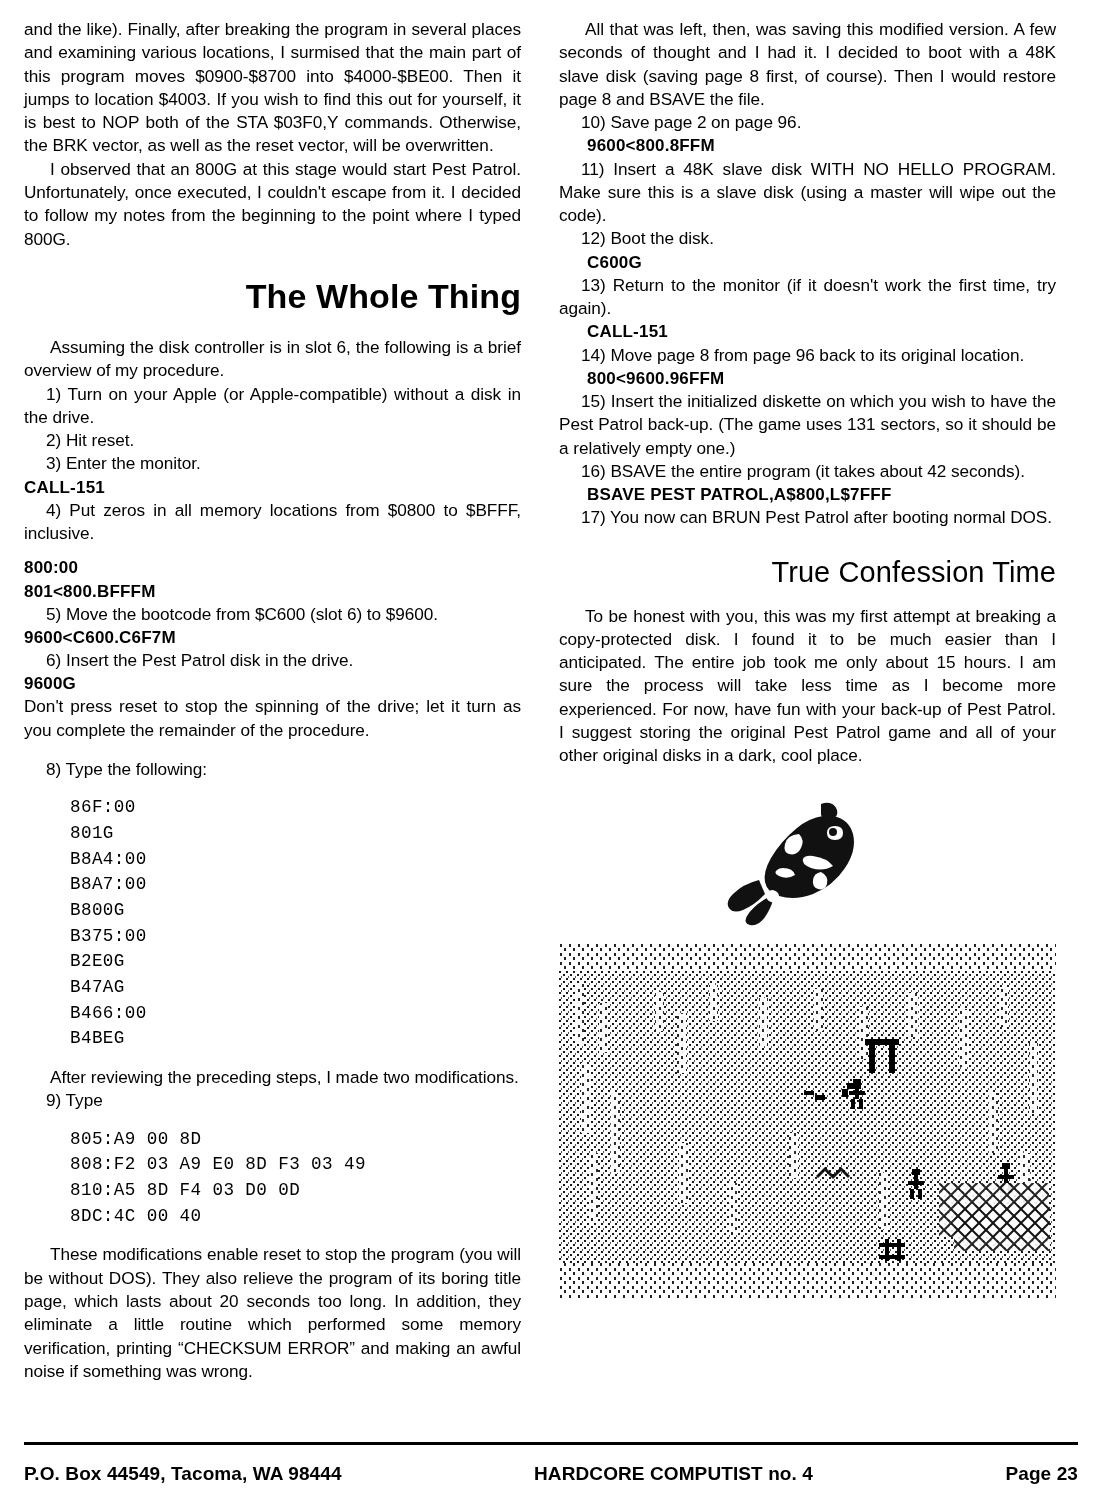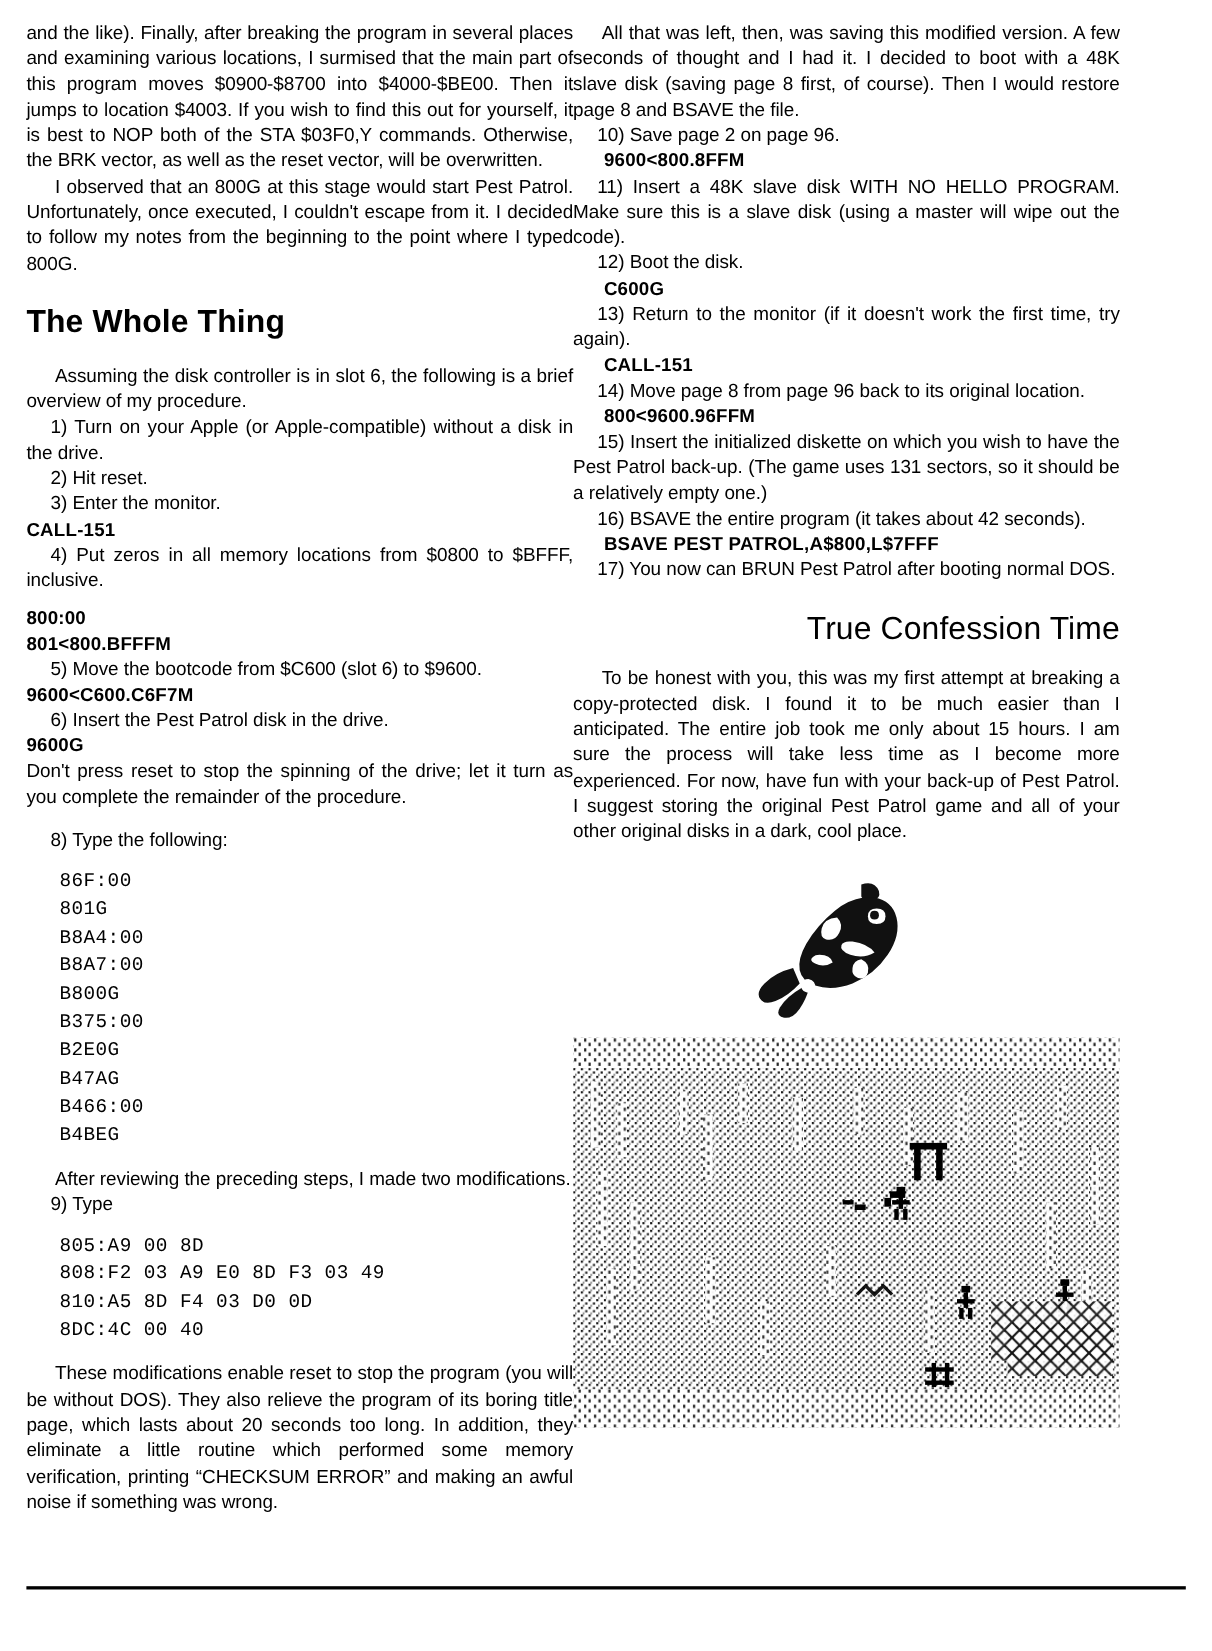--- a/index.html
+++ b/index.html
@@ -17,20 +17,21 @@
   }
   .page {
     position: relative;
     width: 1102px;
     height: 1501px;
     box-sizing: border-box;
     padding: 18px 24px 0 24px;
   }
   .columns {
     display: flex;
+    gap: 38px;
     align-items: flex-start;
   }
   .col {
     width: 497px;
   }
   p {
     margin: 0 0 0 0;
     font-size: 17.2px;
     line-height: 1.355;
     text-align: justify;
@@ -43,38 +44,38 @@
   .mono {
     font-family: "Liberation Sans", sans-serif;
     font-weight: bold;
     font-size: 17px;
     line-height: 1.36;
     letter-spacing: 0.2px;
   }
   .mono.in1 { margin-left: 28px; }
   .mono.in0 { margin-left: 0px; }
   h2.head {
-    font-size: 29px;
+    font-size: 34px;
     font-weight: bold;
-    text-align: left;
+    text-align: right;
     margin: 26px 0 20px 0;
     letter-spacing: 0.1px;
   }
   h2.head2 {
     font-size: 29px;
     font-weight: normal;
     text-align: right;
     margin: 26px 0 16px 0;
     letter-spacing: 0.1px;
   }
   .code-block {
     font-family: "Liberation Mono", monospace;
     font-size: 17.6px;
     line-height: 1.46;
-    margin: 14px 0 14px 30px;
+    margin: 14px 0 14px 46px;
     white-space: pre;
     letter-spacing: 0.4px;
   }
   .gap-s { height: 11px; }
   .gap-m { height: 16px; }
 
   
   .footer-rule {
     position: absolute;
     left: 24px;
@@ -299,13 +300,18 @@
             <rect x="320" y="312" width="26" height="4"></rect>
             <rect x="326" y="296" width="4" height="22"></rect>
             <rect x="338" y="296" width="4" height="22"></rect>
           </g>
         </svg>
       </div>
     </div>
   </div>
 
   <div class="footer-rule"></div>
+  <div class="footer">
+    <div class="left">P.O. Box 44549, Tacoma, WA 98444</div>
+    <div class="center">HARDCORE COMPUTIST no. 4</div>
+    <div class="right">Page 23</div>
+  </div>
 </div>
 
 </body></html>

